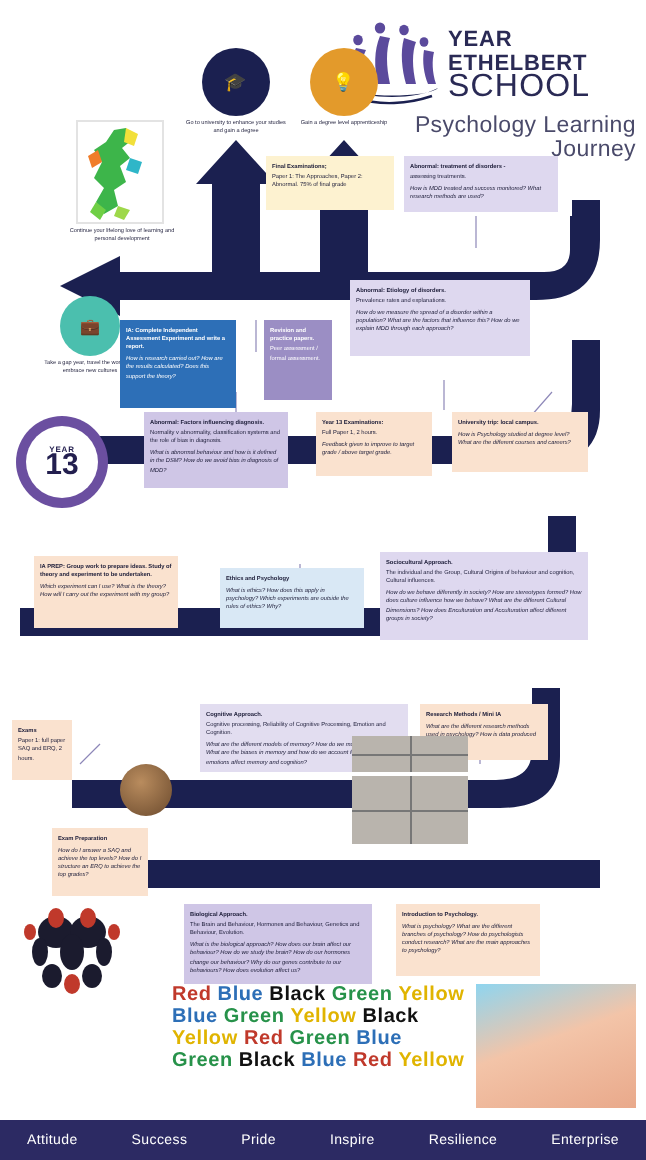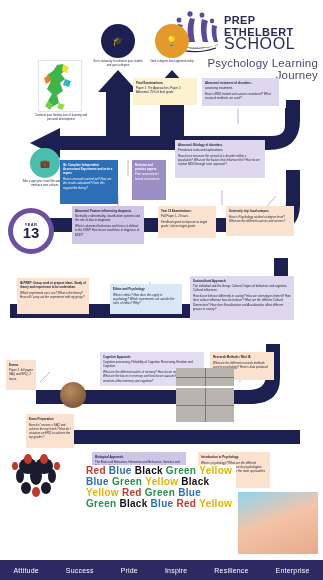--- a/index.html
+++ b/index.html
@@ -119,21 +119,21 @@
         <ellipse cx="42" cy="13" rx="2.2" ry="2.4"></ellipse>
         <path d="M8,16 C5,22 4,28 6,34 L11,34 C10,27 11,21 13,17 Z"></path>
         <path d="M20,10 C17,17 17,26 19,34 L25,34 C23,25 23,17 25,11 Z"></path>
         <path d="M32,11 C30,18 31,27 33,34 L38,34 C36,26 36,18 38,13 Z"></path>
         <path d="M42,17 C41,23 42,29 44,34 L48,34 C46,28 46,22 47,18 Z"></path>
       </g>
       <path d="M3,36 C14,42 38,42 49,36 C44,41 8,41 3,36 Z" fill="#1b2050"></path>
       <path d="M8,41 C20,45 34,44 46,40" stroke="#1b2050" stroke-width="1.2" fill="none"></path>
     </svg>
     <div class="logo-text">
-      <div class="logo-l1">PREP ETHELBERT</div>
+      <div class="logo-l1">YEAR ETHELBERT</div>
       <div class="logo-l2">SCHOOL</div>
     </div>
   </div>
   <div class="journey-title">Psychology Learning Journey</div>
 
   <div class="maptile" style="left:38px;top:60px;width:44px;height:52px;">
     <svg viewBox="0 0 44 52" width="44" height="52">
       <path d="M18,4 L24,3 L27,9 L22,13 L26,18 L21,22 L24,30 L18,34 L20,42 L13,46 L9,40 L13,33 L8,28 L12,20 L8,14 L14,10 Z" fill="#3db54a"></path>
       <path d="M24,3 L30,6 L28,12 L23,10 Z" fill="#f2e03a"></path>
       <path d="M26,18 L32,20 L30,26 L24,24 Z" fill="#2fb6c8"></path>
@@ -283,21 +283,21 @@
       <g fill="#c0392b">
         <ellipse cx="22" cy="7" rx="4" ry="5"></ellipse>
           <ellipse cx="38" cy="7" rx="4" ry="5"></ellipse>
         <ellipse cx="30" cy="40" rx="4" ry="5"></ellipse>
         <ellipse cx="9" cy="14" rx="3" ry="4"></ellipse>
           <ellipse cx="51" cy="14" rx="3" ry="4"></ellipse>
       </g>
     </svg>
   </div>
 
-  <div class="stroop" style="left:86px;top:465px;width:150px;height:62px;">
+  <div class="stroop" style="left:86px;top:492px;width:150px;height:62px;">
     <span style="color:#c0392b;">Red</span><span style="color:#2d6fb7;">Blue</span><span style="color:#111;">Black</span><span style="color:#27924a;">Green</span><span style="color:#e0b400;">Yellow</span>
     <span style="color:#2d6fb7;">Blue</span><span style="color:#27924a;">Green</span><span style="color:#e0b400;">Yellow</span><span style="color:#111;">Black</span>
     <span style="color:#e0b400;">Yellow</span><span style="color:#c0392b;">Red</span><span style="color:#27924a;">Green</span><span style="color:#2d6fb7;">Blue</span>
     <span style="color:#27924a;">Green</span><span style="color:#111;">Black</span><span style="color:#2d6fb7;">Blue</span><span style="color:#c0392b;">Red</span><span style="color:#e0b400;">Yellow</span>
   </div>
 
   <div class="photo" style="left:238px;top:492px;width:80px;height:62px;background:
        linear-gradient(160deg,#8fd5ef 0%,#f3c4a8 45%,#e9a98b 100%);"></div>
 
   <div class="footer">

